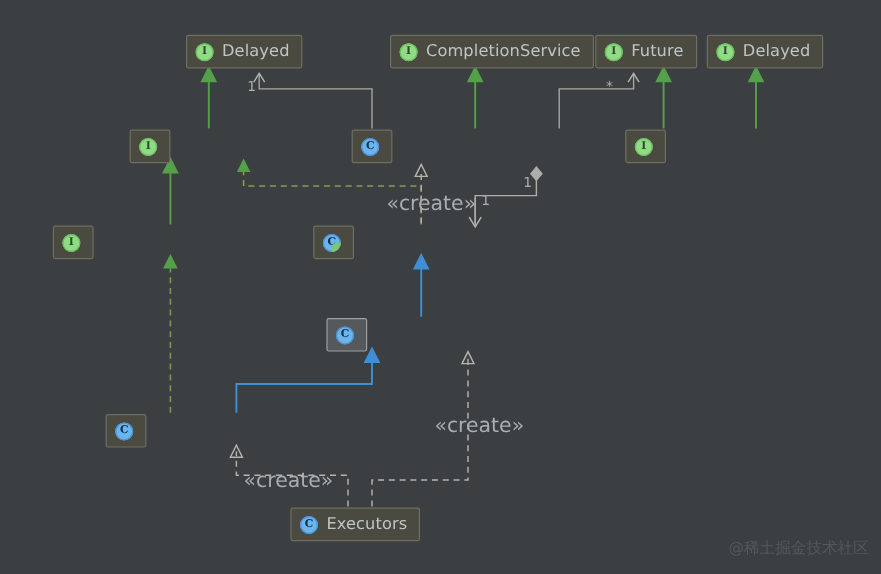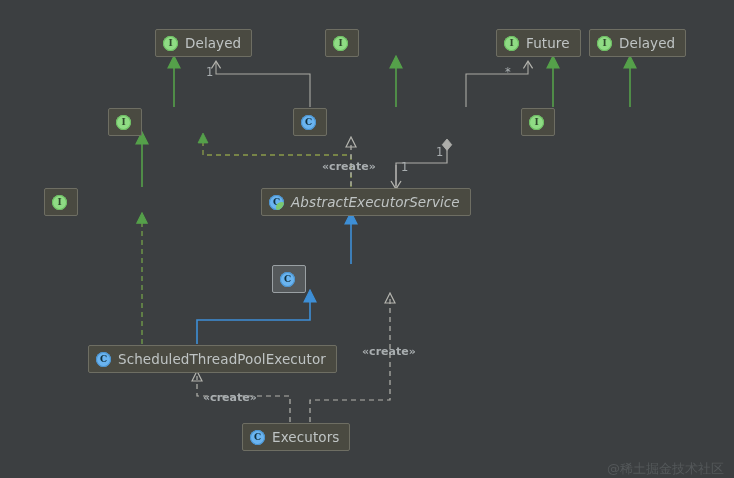--- a/index.html
+++ b/index.html
@@ -83,37 +83,36 @@
     right: -3px;
     bottom: -3px;
     width: 11px;
     height: 11px;
     border-radius: 50%;
     background: #7bc96f;
   }
   .edge-label {
     position: absolute;
     color: #a9aeb0;
-    font-size: 11px;
+    font-size: 17px;
     z-index: 4;
     white-space: nowrap;
     font-family: "DejaVu Sans", "Liberation Sans", sans-serif;
-    font-weight: bold;
   }
   .mult {
     position: absolute;
     color: #a9aeb0;
     font-size: 11.5px;
     z-index: 4;
     font-family: "DejaVu Sans", "Liberation Sans", sans-serif;
   }
   .watermark {
     position: absolute;
     right: 10px;
-    bottom: 0;
+    bottom: 12px;
     color: #54585a;
     font-size: 13px;
     z-index: 6;
     user-select: none;
   }
 </style>
 </head>
 <body>
 
 <div id="canvas">
@@ -199,20 +198,21 @@
     </g>
   </svg>
 
   <div class="node" style="left:155px; top:29px;">
     <span class="ic ic-interface">I</span>
     <span class="label">Delayed</span>
   </div>
 
   <div class="node" style="left:325px; top:29px;">
     <span class="ic ic-interface">I</span>
+    <span class="label">CompletionService</span>
   </div>
 
   <div class="node" style="left:496px; top:29px;">
     <span class="ic ic-interface">I</span>
     <span class="label">Future</span>
   </div>
 
   <div class="node" style="left:589px; top:29px;">
     <span class="ic ic-interface">I</span>
     <span class="label">Delayed</span>
@@ -229,30 +229,28 @@
   <div class="node" style="left:521px; top:108px;">
     <span class="ic ic-interface">I</span>
   </div>
 
   <div class="node" style="left:44px; top:188px;">
     <span class="ic ic-interface">I</span>
   </div>
 
   <div class="node abstract" style="left:261px; top:188px;">
     <span class="ic ic-abstract">C</span>
-    <span class="label">AbstractExecutorService</span>
   </div>
 
   <div class="node selected" style="left:272px; top:265px;">
     <span class="ic ic-class">C</span>
   </div>
 
   <div class="node" style="left:88px; top:345px;">
     <span class="ic ic-class">C</span>
-    <span class="label">ScheduledThreadPoolExecutor</span>
   </div>
 
   <div class="node" style="left:242px; top:423px;">
     <span class="ic ic-class">C</span>
     <span class="label">Executors</span>
   </div>
 
   <div class="edge-label" style="left:322px; top:160px;">«create»</div>
   <div class="edge-label" style="left:362px; top:345px;">«create»</div>
   <div class="edge-label" style="left:203px; top:391px;">«create»</div>

